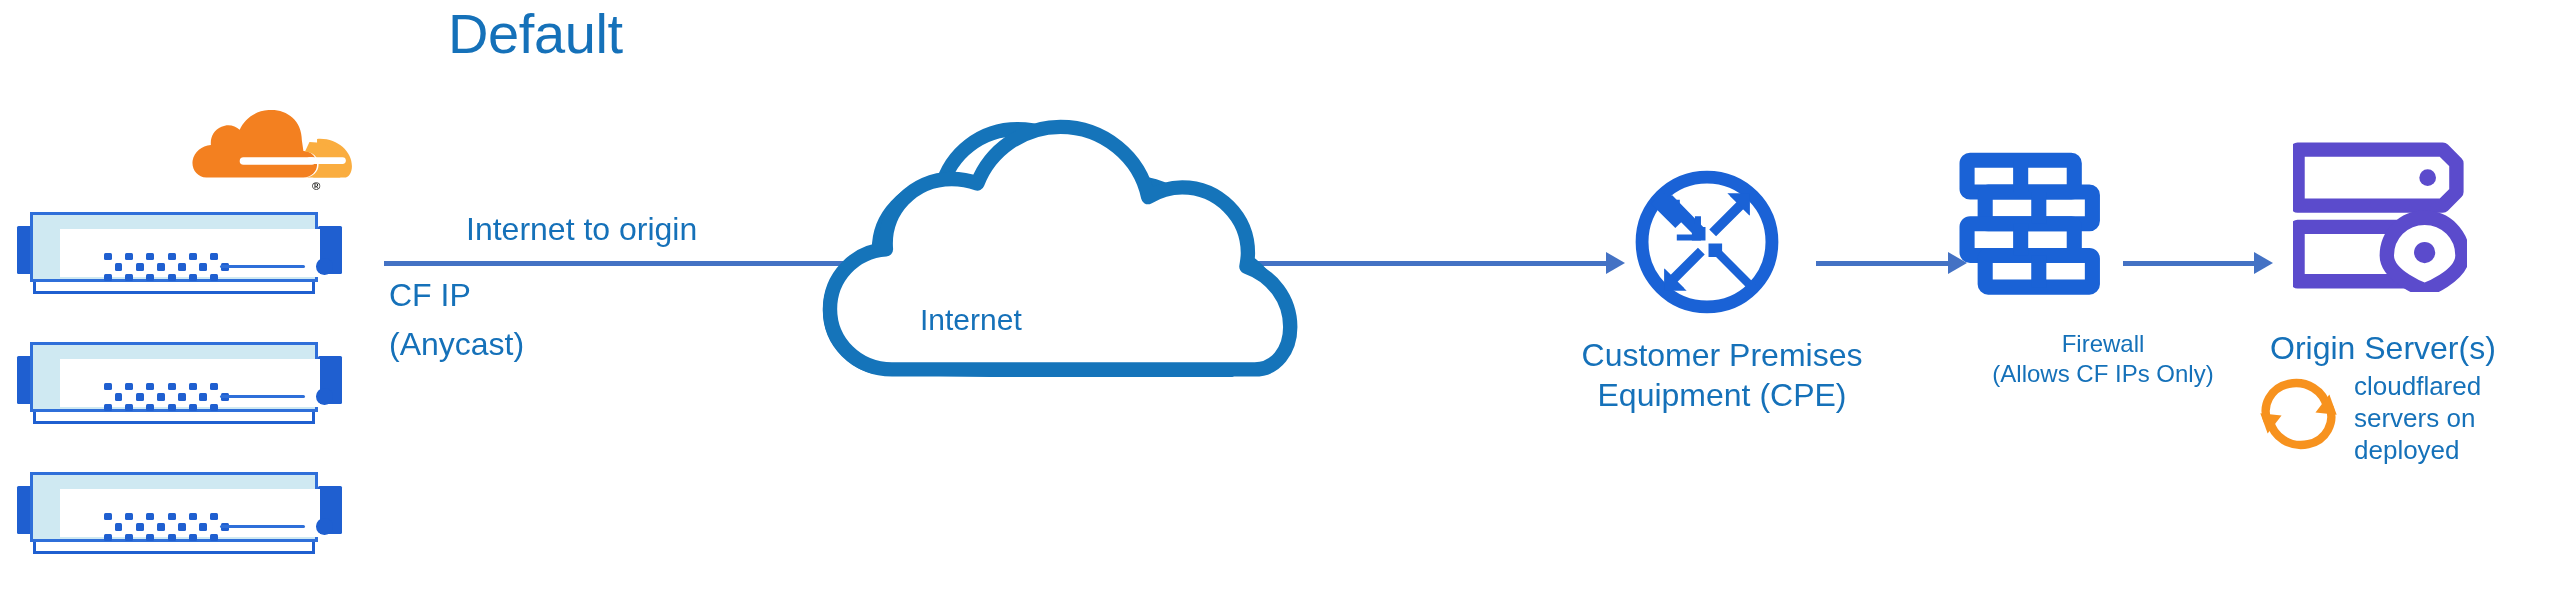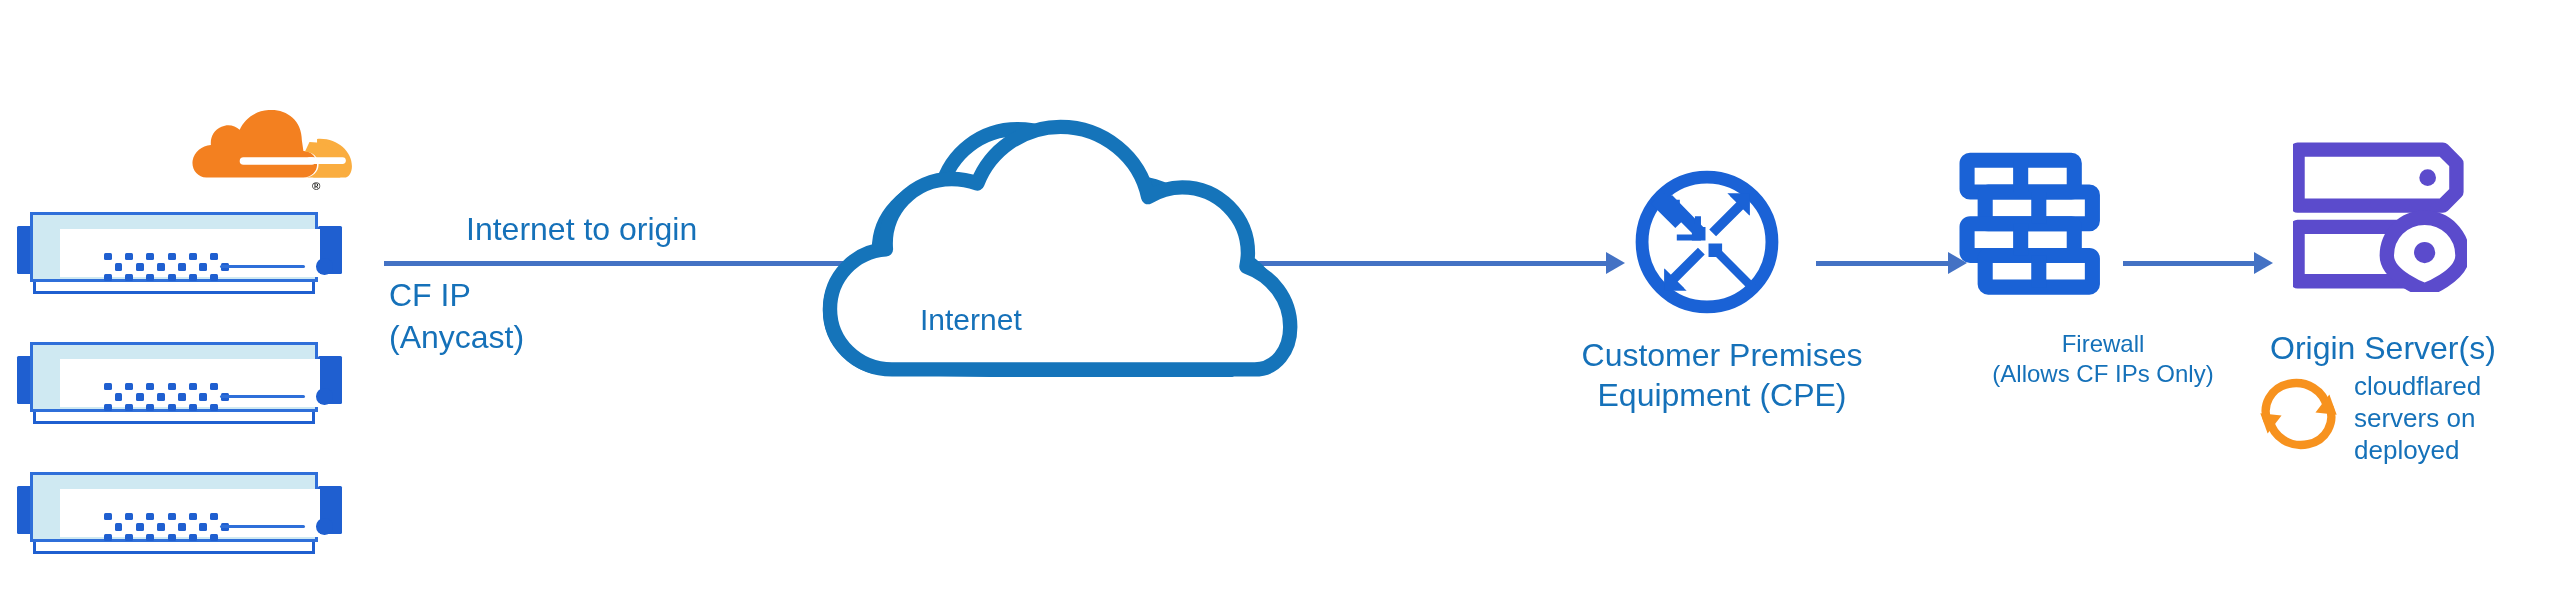--- a/index.html
+++ b/index.html
@@ -69,20 +69,21 @@
 
   
   #request-label{left:466px;top:212px;font-size:32px;}
   #cfip-label{left:389px;top:278px;font-size:32px;}
 </style>
 </head>
 <body>
 
 <div id="stage">
 
+  <div class="abs txt" id="title">Default</div>
 
   <div class="abs" style="left:176px;top:104px;width:182px;height:82px;">
     <svg width="182" height="82" viewBox="0 0 240 108" xmlns="http://www.w3.org/2000/svg">
       <path d="M166 48 C166 20 144 6 122 8 C104 9 90 20 84 34 C78 28 68 26 60 30 C50 34 45 44 46 54 C34 55 24 63 22 74 C20 86 28 96 40 97 L168 97 C178 97 186 89 186 80 C186 70 178 62 168 62 Z" fill="#F38020"></path>
       <rect x="84" y="70" width="100" height="10" rx="5" fill="#FFFFFF"></rect>
       <path d="M186 46 C212 44 232 62 232 82 C232 90 228 97 222 97 L176 97 C186 97 194 90 194 80 C194 70 186 62 176 62 L186 62 Z" fill="#FAAD3F"></path>
       <path d="M176 50 C202 50 222 66 222 86 C222 92 219 97 214 97 L170 97 C180 97 188 89 188 80 C188 70 180 63 170 63 L176 50 Z" fill="#FAAD3F"></path>
       <rect x="172" y="70" width="52" height="9" rx="4.5" fill="#FFFFFF"></rect>
     </svg>
   </div>
@@ -182,21 +183,21 @@
         <div class="line"></div>
         <div class="led"></div>
       </div>
     </div>
   </div>
 
   <div class="abs txt" id="request-label">Internet to origin</div>
 
   <div class="abs" id="cfip-label">
     <div class="txt" style="font-size:32px;">CF IP</div>
-    <div class="txt" style="font-size:32px;margin-top:6px;">(Anycast)</div>
+    <div class="txt" style="font-size:32px;margin-top:13px;">(Anycast)</div>
   </div>
 
   <div class="abs arrow-line" style="left:384px;top:261px;width:1224px;"></div>
   <div class="abs arrow-head" style="left:1606px;top:252px;"></div>
 
   <div class="abs" id="cloud-wrap">
     <svg width="477" height="263" viewBox="0 0 630 348" xmlns="http://www.w3.org/2000/svg">
       <path d="M86 336 C44 336 10 302 10 260 C10 222 38 190 75 185
                C72 136 110 96 158 96
                C170 52 210 20 258 20

